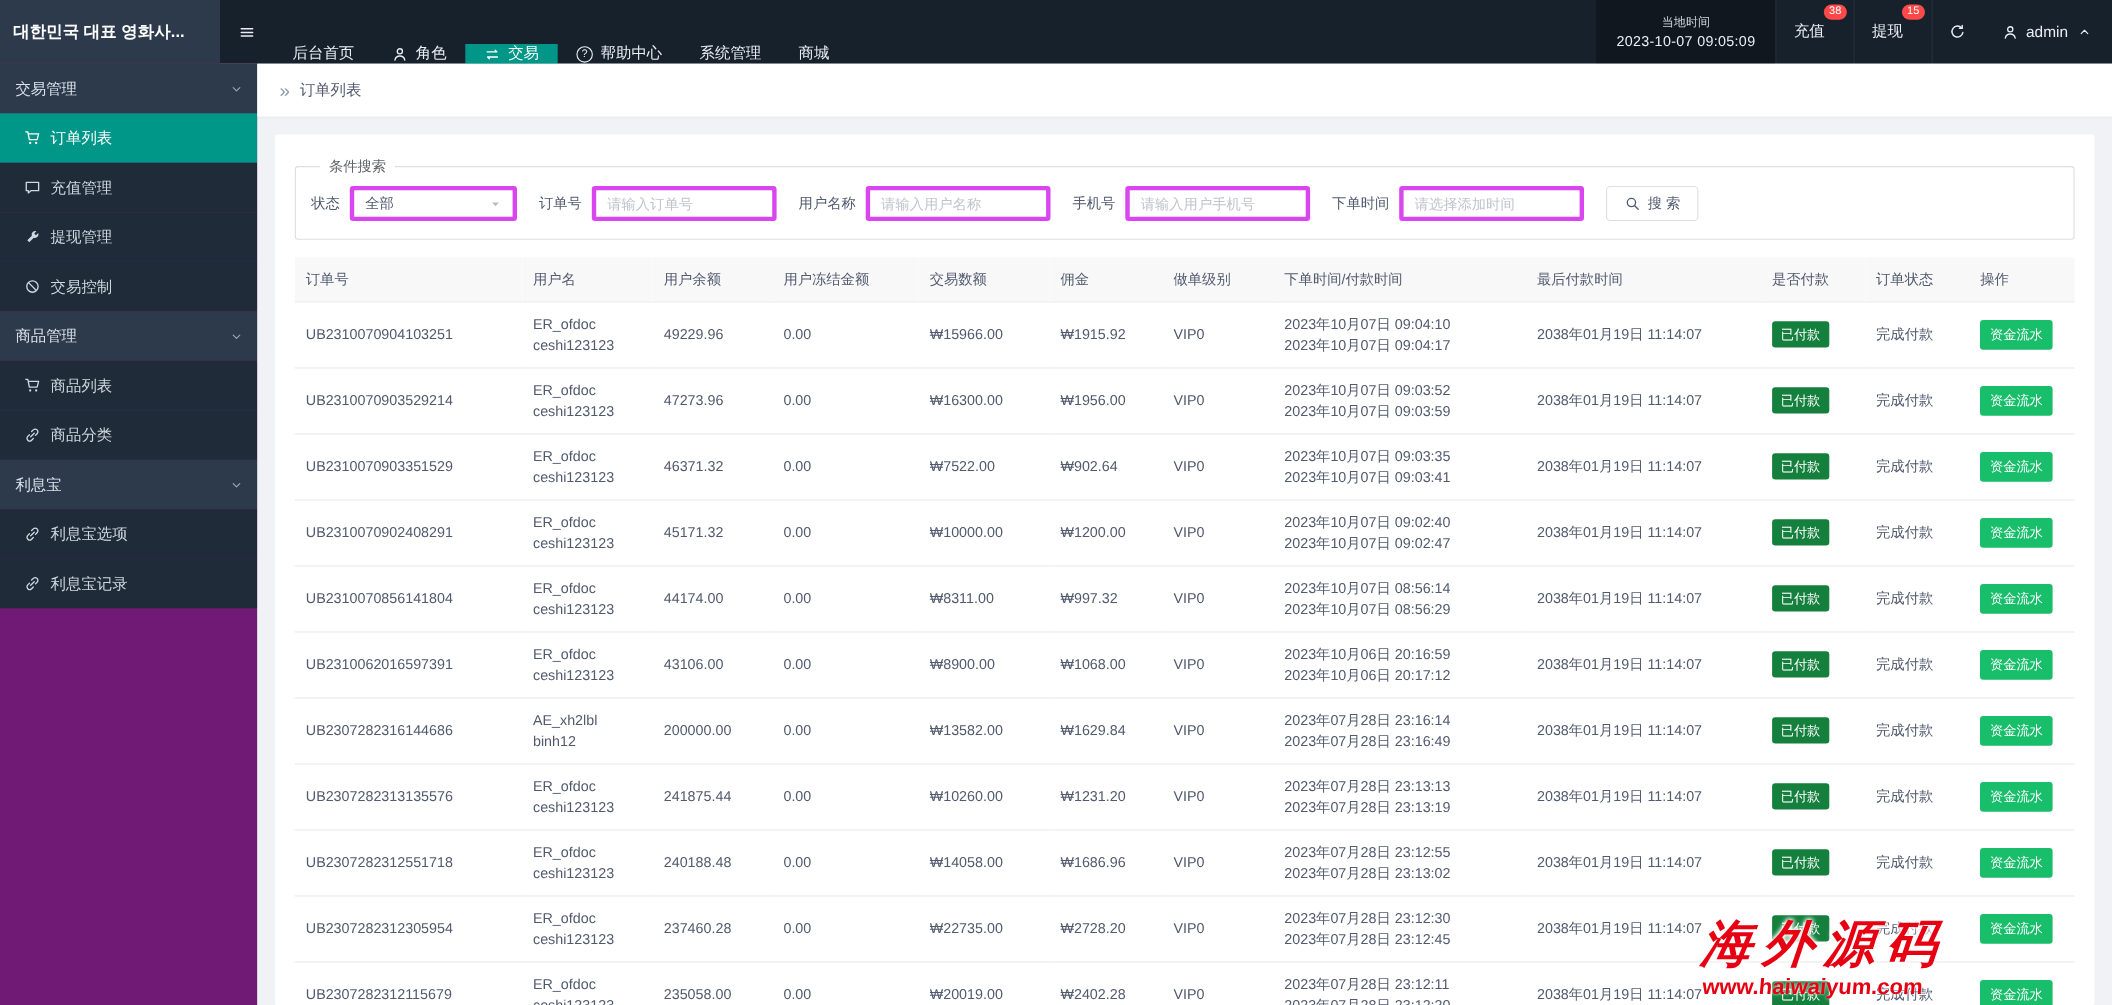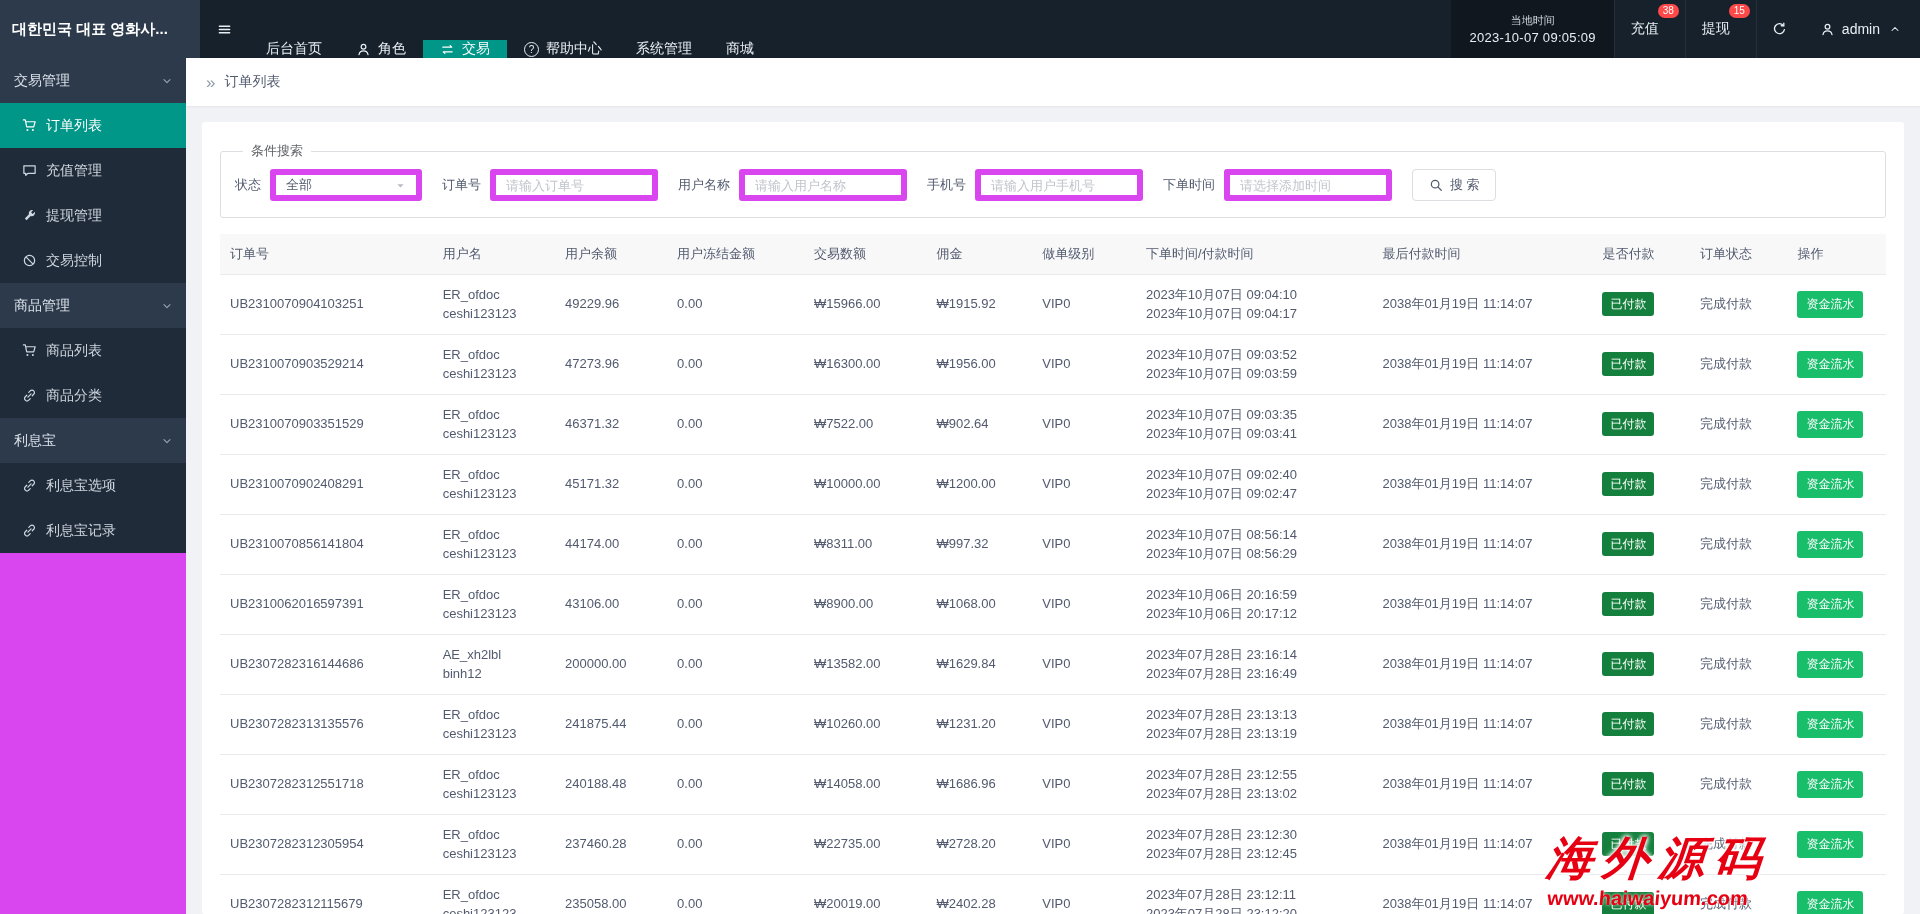--- a/index.html
+++ b/index.html
@@ -18,41 +18,41 @@
   .time-block{background:rgba(0,0,0,.28);padding:5px 18px;display:flex;flex-direction:column;justify-content:center;align-items:center;gap:2px}
   .time-label{font-size:11px;color:#cfd6dd}
   .time-value{font-size:13px;letter-spacing:.3px}
   .stat-item{position:relative;display:flex;align-items:center;padding:0 26px 0 16px;cursor:pointer;border-left:1px solid rgba(255,255,255,.07);font-size:14px}
   .red-badge{position:absolute;top:4px;right:6px;background:#ff4949;color:#fff;font-size:10px;line-height:1;padding:2px 5px;border-radius:8px;font-weight:normal}
   .icon-btn{display:flex;align-items:center;padding:0 15px;cursor:pointer;border-left:1px solid rgba(255,255,255,.07)}
   .admin-item{display:flex;align-items:center;gap:7px;padding:0 18px;cursor:pointer}
 
   
   .bodyrow{flex:1;display:flex;min-height:0}
-  .sidebar{width:186px;flex:none;background:#d946ef;color:#cfd7e0;overflow:hidden}
+  .sidebar{width:234px;flex:none;background:#701a75;color:#cfd7e0;overflow:hidden}
   .menu-item{height:45px;display:flex;align-items:center;gap:9px;padding:0 14px;font-size:14px;cursor:pointer;position:relative}
   .menu-item.parent{background:#2d3a4b;color:#dbe2ea}
   .menu-item.child{background:#1f2b39;padding-left:22px}
   .menu-item.active{background:#009688;color:#fff}
   .menu-item .chev{position:absolute;right:13px;top:50%;transform:translateY(-50%);color:#9aa7b5}
   .micon{width:15px;height:15px;flex:none;display:inline-flex;align-items:center;justify-content:center}
 
   
   .main{flex:1;min-width:0;display:flex;flex-direction:column;position:relative;background:#f0f2f5}
   .breadcrumb-bar{height:48px;flex:none;background:#fff;display:flex;align-items:center;gap:9px;padding:0 20px;color:#515a6e;box-shadow:0 1px 2px rgba(0,0,0,.06);z-index:2;font-size:14px}
   .crumb-icon{font-size:17px;color:#8e98a6;line-height:1}
   .content{flex:1;padding:16px 16px 0;min-height:0}
   .card{background:#fff;height:100%;padding:20px 18px;border-radius:3px;overflow:hidden}
 
   
   fieldset.search{border:1px solid #dcdee2;border-radius:3px;padding:9px 14px 16px;margin-bottom:16px}
   fieldset.search legend{font-size:13px;color:#606266;padding:0 8px;margin-left:8px}
   .filters{display:flex;align-items:center;gap:20px}
   .filter{display:flex;align-items:center;gap:9px;font-size:13px;color:#515a6e;white-space:nowrap}
-  .box{height:32px;border:6px solid #d946ef;border-radius:3px;background:#fff;display:flex;align-items:center;padding:0 10px;font-size:13px;color:#515a6e}
+  .box{height:32px;border:4px solid #d946ef;border-radius:3px;background:#fff;display:flex;align-items:center;padding:0 10px;font-size:13px;color:#515a6e}
   .select{width:152px;justify-content:space-between;cursor:pointer}
   .select .caret{color:#b6bcc6;display:inline-flex}
   input.box{width:168px;outline:none}
   input.box::placeholder{color:#c0c4cc}
   .search-btn{height:32px;border:1px solid #dcdee2;border-radius:4px;background:#fff;display:flex;align-items:center;gap:7px;padding:0 15px;font-size:13px;color:#515a6e;cursor:pointer}
 
   
   table.orders{width:100%;border-collapse:collapse;table-layout:fixed;font-size:13px;color:#515a6e}
   thead th{background:#f8f8f9;height:40px;text-align:left;padding:0 10px;font-weight:normal;color:#515a6e;border-bottom:1px solid #e8eaec;white-space:nowrap;overflow:hidden}
   tbody td{padding:10px;border-bottom:1px solid #e8eaec;vertical-align:middle;line-height:1.5;word-break:break-all}

